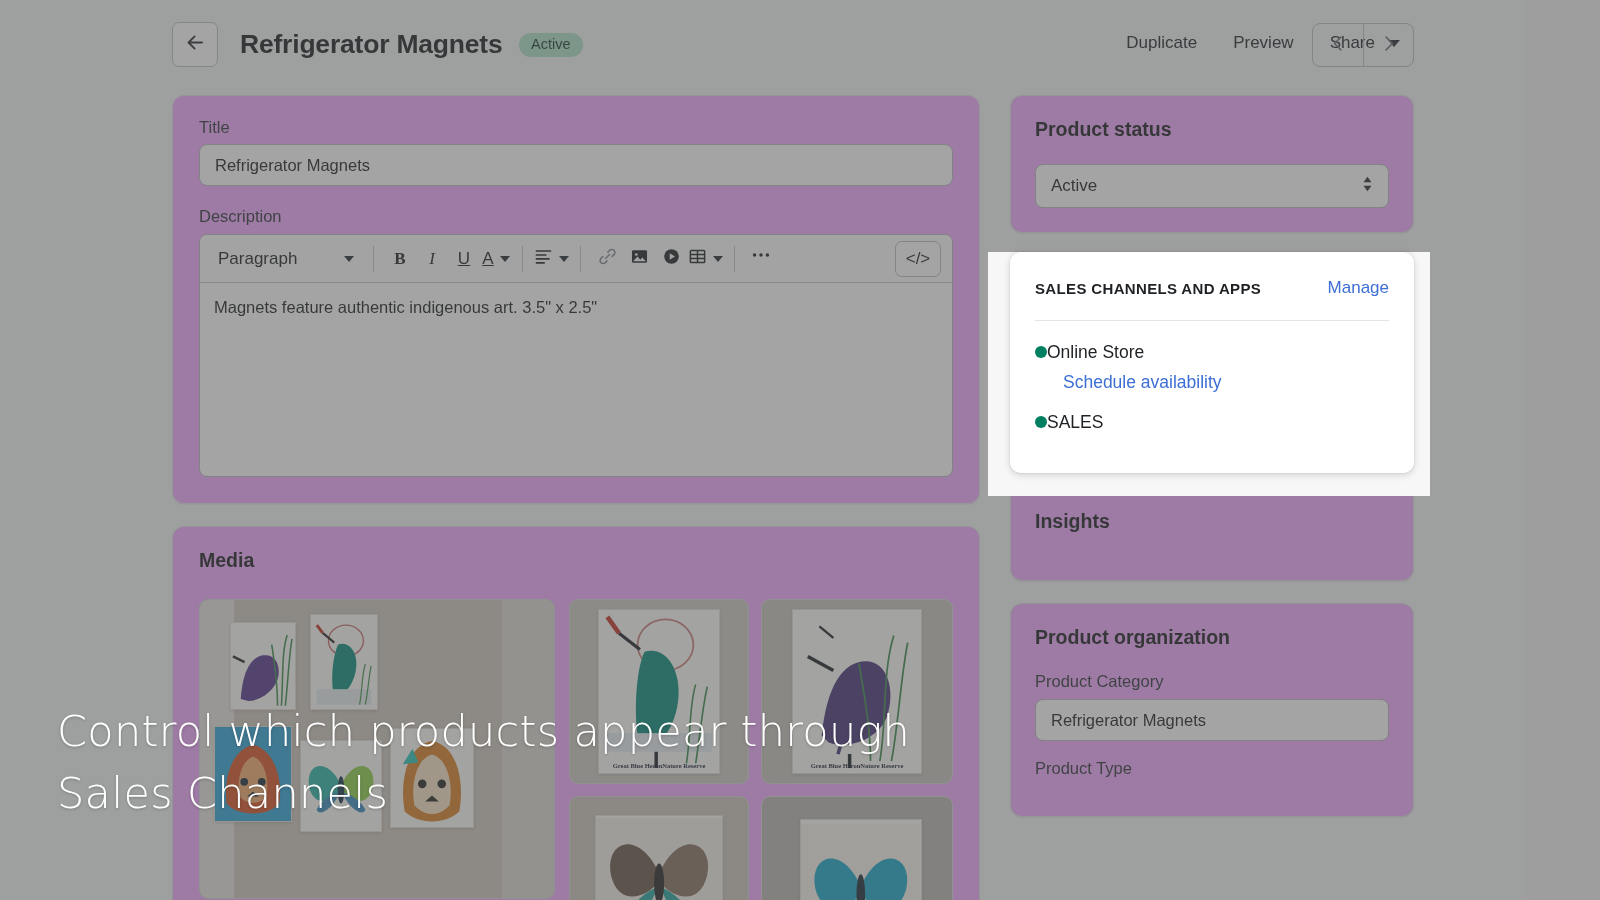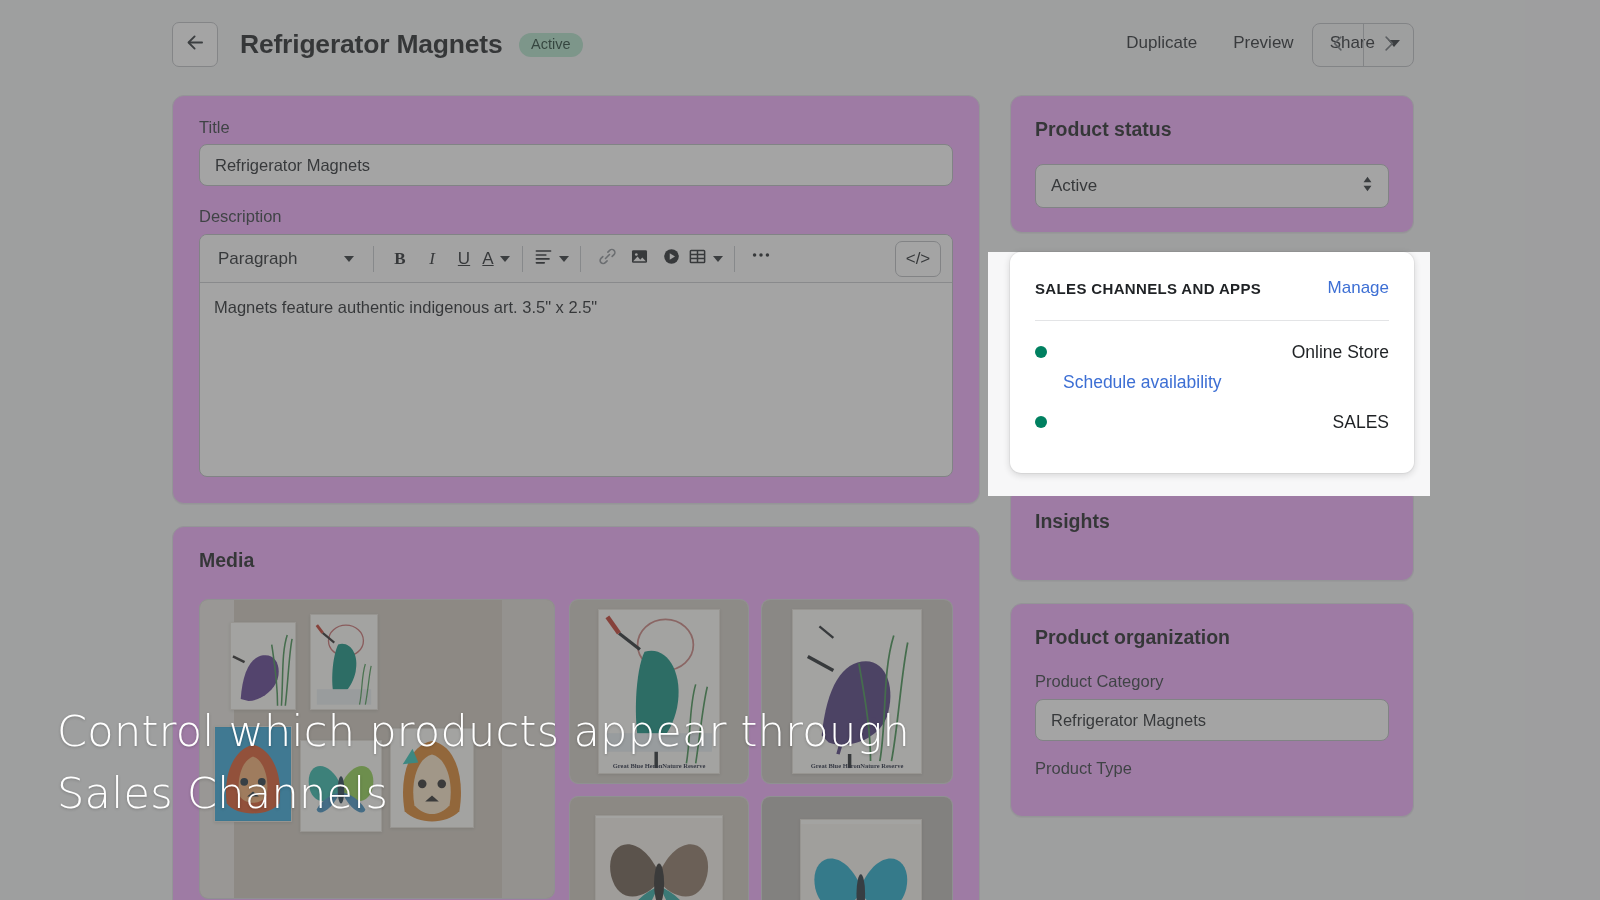--- a/index.html
+++ b/index.html
@@ -326,21 +326,20 @@
   .pop-rule {
     height: 1px;
     background: #e3e4e6;
     margin: 22px 0 18px;
   }
   .chan {
     display: flex;
     align-items: center;
     gap: 0;
     height: 26px;
-    justify-content: space-between;
   }
   .dot {
     width: 12px; height: 12px;
     border-radius: 50%;
     background: #008060;
     flex: none;
   }
   .chan-name {
     font-size: 17.5px;
     color: #1f2225;

